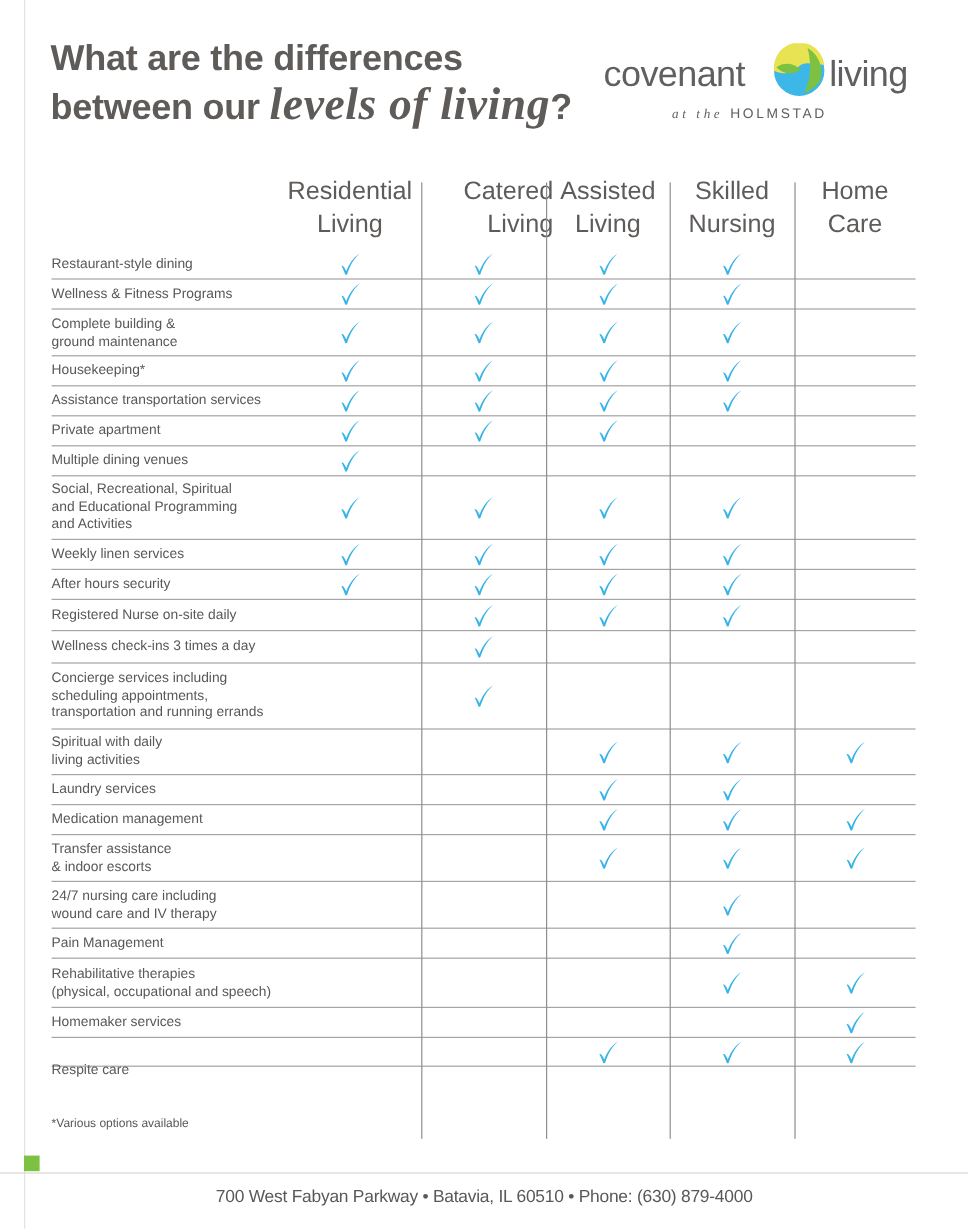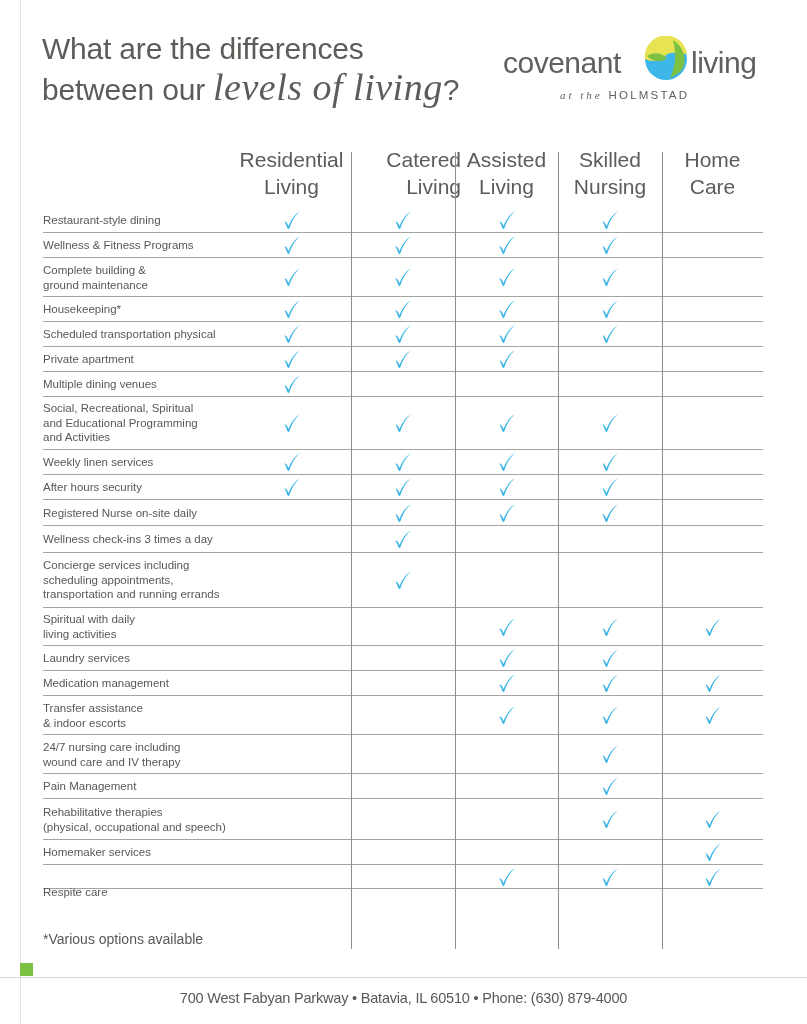--- a/index.html
+++ b/index.html
@@ -3,21 +3,21 @@
   <meta charset="utf-8">
   <style>
     * { box-sizing: border-box; margin: 0; padding: 0; }
     html, body { width: 807px; height: 1024px; background: #ffffff; overflow: hidden; }
     body { position: relative; font-family: "Liberation Sans", "DejaVu Sans", sans-serif; color: #58585a; }
     .left-rule { position: absolute; left: 20px; top: 0; width: 1px; height: 1024px; background: #e2e2e2; }
     .green-square { position: absolute; left: 20px; top: 963px; width: 13px; height: 13px; background: #7dc142; }
     .footer-rule { position: absolute; left: 0; top: 977px; width: 807px; height: 1px; background: #d8d8d8; }
     .footer { position: absolute; left: 0; top: 990px; width: 807px; text-align: center; font-size: 14.5px; color: #58585a; letter-spacing: -0.2px; }
 
-    .headline { position: absolute; left: 42px; top: 30px; font-size: 30px; line-height: 38px; color: #5e5b59; letter-spacing: -0.2px; }
+    .headline { position: absolute; left: 42px; top: 30px; font-size: 30px; line-height: 38px; color: #5e5b59; letter-spacing: -0.2px; font-weight: bold; }
     .headline .line { display: block; white-space: nowrap; }
     .headline .script { font-family: "Liberation Serif", "DejaVu Serif", serif; font-style: italic; font-size: 38px; letter-spacing: 0.5px; color: #5e5b59; }
 
     .logo { position: absolute; left: 503px; top: 36px; width: 270px; height: 70px; }
     .logo-word { position: absolute; top: 10px; font-size: 30px; color: #5f6062; letter-spacing: -0.5px; }
     .logo-word.left { left: 0; }
     .logo-word.right { left: 188px; }
     .logo-mark { position: absolute; left: 140px; top: 0; width: 46px; height: 46px; }
     .logo-sub { position: absolute; left: 57px; top: 53px; font-size: 11.5px; letter-spacing: 2.2px; color: #5f6062; white-space: nowrap; }
     .logo-sub .small { font-family: "Liberation Serif", serif; font-style: italic; letter-spacing: 3px; font-size: 11px; }
@@ -26,21 +26,21 @@
     .col-header-row { position: relative; height: 62px; }
     .col-header { position: absolute; top: 0; height: 62px; text-align: center; font-size: 21px; line-height: 27px; color: #5e5b59; }
     .col-header .h-line { display: block; white-space: nowrap; }
 
     .vline { position: absolute; width: 1px; background: #8e8e8e; }
     .row { position: relative; border-bottom: 1.5px solid #a4a4a4; }
     .row .label { position: absolute; left: 0; font-size: 11.5px; line-height: 14.7px; color: #58585a; }
     .row .label .l { display: block; white-space: nowrap; }
     .cell { position: absolute; top: 0; bottom: 0; display: flex; align-items: center; justify-content: center; }
     .check { width: 18px; height: 20px; }
-    .footnote { position: absolute; left: 43px; top: 931px; font-size: 14px; color: #58585a; }
+    .footnote { position: absolute; left: 43px; top: 931px; font-size: 10px; color: #58585a; }
   </style>
 </head>
 <body>
 
 <div class="left-rule"></div>
 
 <div class="headline">
   <span class="line">What are the differences</span>
   <span class="line"><span>between our </span><span class="script">levels of living</span><span>?</span></span>
 </div>
@@ -181,21 +181,21 @@
         </div>
         <div class="cell" style="left: 515px; width: 104px;">
           <svg class="check" viewBox="0 0 18 20">
             <path d="M1.5 11.5 C3 11 4 12.5 5.5 16 C8 9.5 11.5 4.5 16.8 1.2 C12 5.5 9 10.5 6.3 18.6 C5.8 19.2 5 19.2 4.6 18.6 C3.5 15.5 2.6 13.3 1.5 11.5 Z" fill="#3ab4e6"></path>
           </svg>
         </div>
         <div class="cell" style="left: 619px; width: 101px;"></div>
       </div>
       <div class="row" style="height: 25px;">
         <div class="label" style="top: 5px;">
-          <span class="l">Scheduled transportation physical</span>
+          <span class="l">Assistance transportation services</span>
         </div>
         <div class="cell" style="left: 189px; width: 119px;">
           <svg class="check" viewBox="0 0 18 20">
             <path d="M1.5 11.5 C3 11 4 12.5 5.5 16 C8 9.5 11.5 4.5 16.8 1.2 C12 5.5 9 10.5 6.3 18.6 C5.8 19.2 5 19.2 4.6 18.6 C3.5 15.5 2.6 13.3 1.5 11.5 Z" fill="#3ab4e6"></path>
           </svg>
         </div>
         <div class="cell" style="left: 308px; width: 104px;">
           <svg class="check" viewBox="0 0 18 20">
             <path d="M1.5 11.5 C3 11 4 12.5 5.5 16 C8 9.5 11.5 4.5 16.8 1.2 C12 5.5 9 10.5 6.3 18.6 C5.8 19.2 5 19.2 4.6 18.6 C3.5 15.5 2.6 13.3 1.5 11.5 Z" fill="#3ab4e6"></path>
           </svg>

